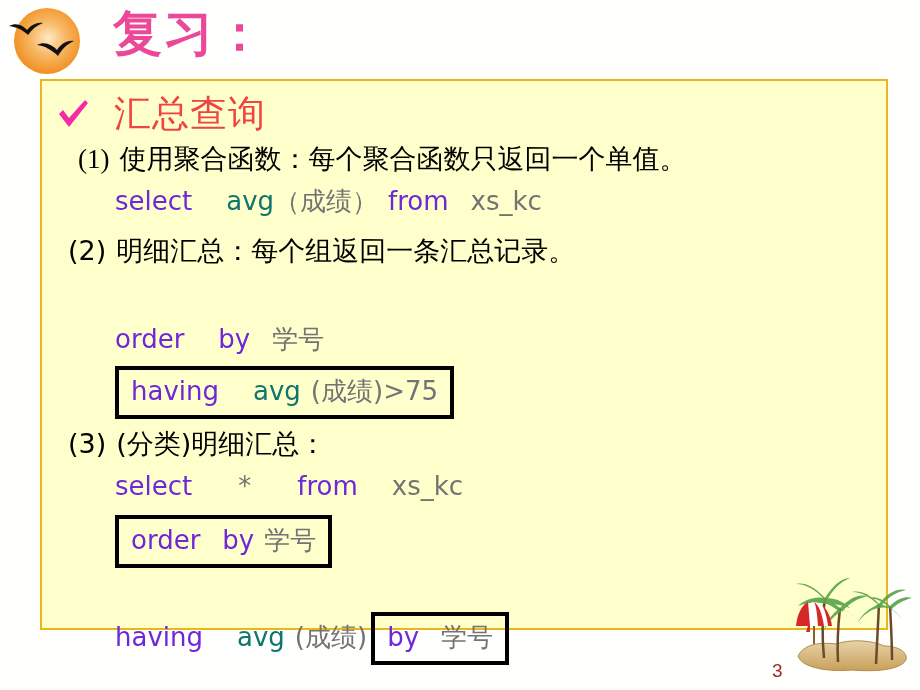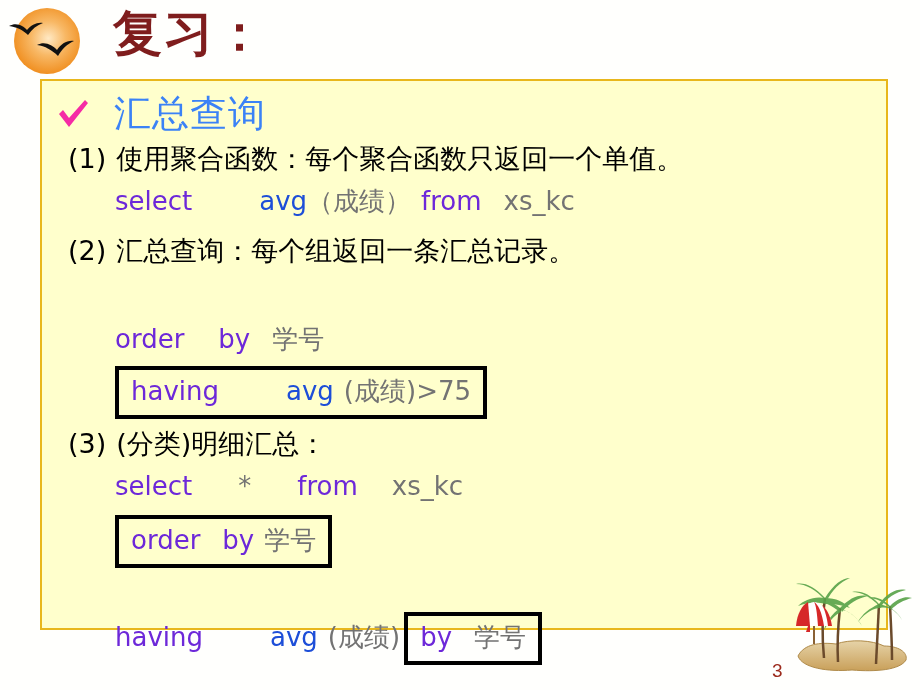--- a/index.html
+++ b/index.html
@@ -25,21 +25,21 @@
   }
 
   
   #slide-title {
     position: absolute;
     left: 113px;
     top: 8px;
     font-family: "DejaVu Serif", serif;
     font-size: 49px;
     font-weight: bold;
-    color: #7f1d1d;
+    color: #ec4899;
     letter-spacing: 2px;
     line-height: 1.05;
     white-space: nowrap;
   }
 
   
   #content-panel {
     position: absolute;
     left: 40px;
     top: 79px;
@@ -60,41 +60,41 @@
     white-space: nowrap;
   }
   #check-icon {
     width: 38px;
     height: 38px;
     flex: none;
     margin-right: 22px;
   }
   #bullet-heading-text {
     font-size: 37px;
-    color: #3b82f6;
+    color: #ef4444;
     font-family: "DejaVu Sans", sans-serif;
     letter-spacing: 1px;
   }
 
   
   .row {
     position: absolute;
     white-space: nowrap;
     font-family: "DejaVu Sans", sans-serif;
     color: #000000;
   }
   .desc-row {
     font-size: 27px;
     letter-spacing: 0px;
   }
   .code-row {
     font-size: 26px;
   }
   .kw  { color: #6d28d9; }
-  .fn  { color: #1d4ed8; margin-left: 33px; }
+  .fn  { color: #0f766e; }
   .pl  { color: #737373; }
 
   .sp1 { display: inline-block; width: 10px; }
   .sp2 { display: inline-block; width: 22px; }
   .sp3 { display: inline-block; width: 34px; }
   .sp4 { display: inline-block; width: 46px; }
 
   
   .boxed {
     border: 4px solid #000000;
@@ -146,30 +146,30 @@
 
 <div id="content-panel">
 
   <div id="bullet-heading">
     <svg id="check-icon" viewBox="0 0 38 38">
       <path d="M5 19 L9 15 L15 23 L31 5 L34 8 L15 32 Z" fill="#f52ba5"></path>
     </svg>
     <span id="bullet-heading-text">汇总查询</span>
   </div>
 
-  <div class="row desc-row" style="left:26px; top:60px;">
+  <div class="row desc-row" style="left:36px; top:60px;font-family:Liberation Serif, serif;">
     <span>(1)</span><span class="sp1"></span><span>使用聚合函数：每个聚合函数只返回一个单值。</span>
   </div>
 
   <div class="row code-row" style="left:73px; top:103px;">
     <span class="kw">select</span><span class="sp3"></span><span class="fn">avg</span><span class="pl">（成绩）</span><span class="sp1"></span><span class="kw">from</span><span class="sp2"></span><span class="pl">xs_kc</span>
   </div>
 
   <div class="row desc-row" style="left:26px; top:152px;">
-    <span>(2)</span><span class="sp1"></span><span>汇总查询：每个组返回一条汇总记录。</span>
+    <span>(2)</span><span class="sp1"></span><span>明细汇总：每个组返回一条汇总记录。</span>
   </div>
 
 
   <div class="row code-row" style="left:73px; top:241px;">
     <span class="kw">order</span><span class="sp3"></span><span class="kw">by</span><span class="sp2"></span><span class="pl">学号</span>
   </div>
 
   <div class="row code-row" style="left:73px; top:285px;">
     <span class="boxed"><span class="kw">having</span><span class="sp3"></span><span class="fn">avg</span><span class="sp1"></span><span class="pl">(成绩)</span><span class="pl">&gt;75</span></span>
   </div>

